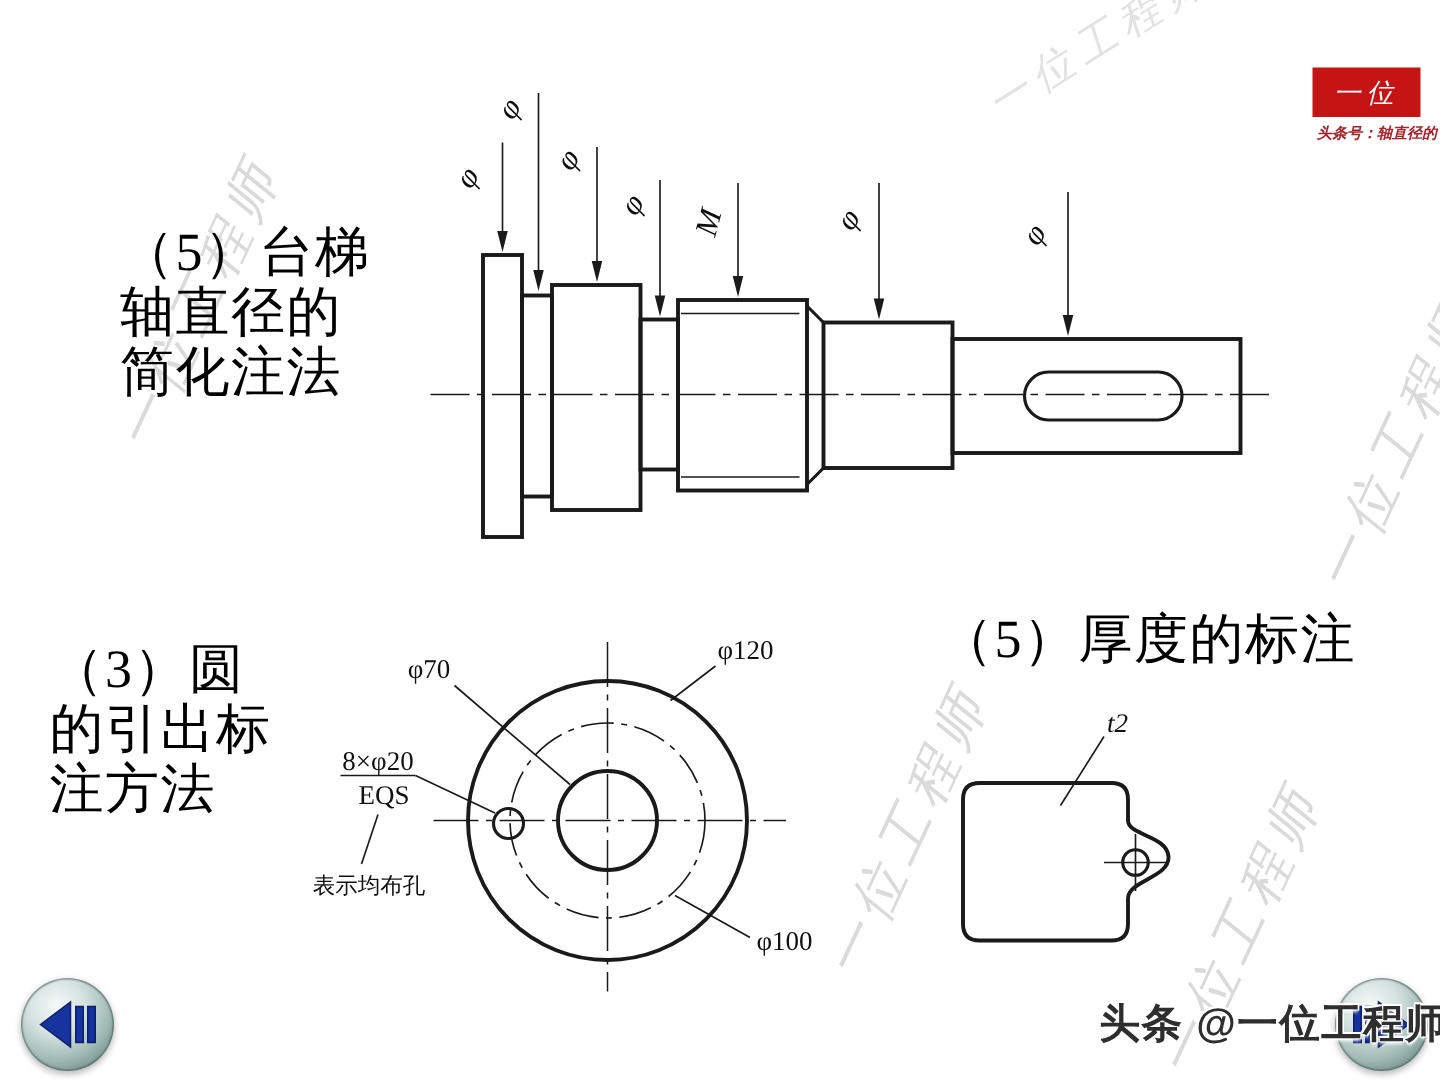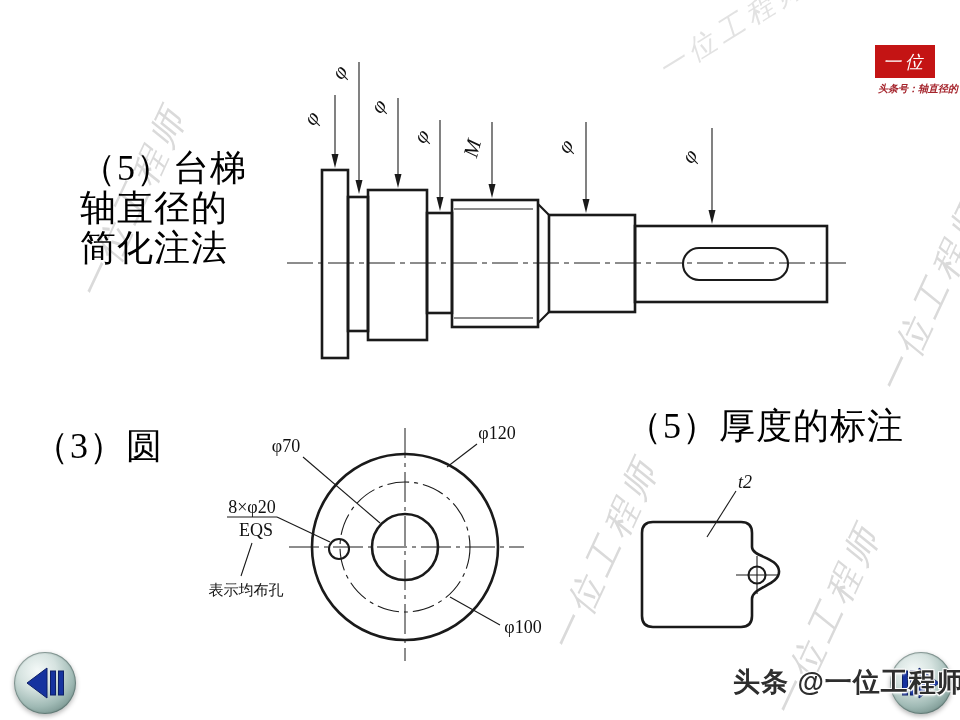--- a/index.html
+++ b/index.html
@@ -29,21 +29,21 @@
   .m{stroke-width:2.1;}
   .t{fill:none; stroke:#1a1a1a; stroke-width:1.1;}
   .cl{fill:none; stroke:#1a1a1a; stroke-width:1; stroke-dasharray:26 5 5 5;}
   .cl2{fill:none; stroke:#1a1a1a; stroke-width:1; stroke-dasharray:30 5 4 5;}
   .ah{fill:#1a1a1a; stroke:none;}
   .lbl{font-family:"Liberation Serif",serif; font-style:italic; font-size:21px; fill:#111;}
   .dim{font-family:"Liberation Serif",serif; font-size:18px; fill:#111;}
   .note{font-family:"Liberation Sans",sans-serif; font-size:15px; fill:#111;}
   
   .logo-box{
-    position:absolute; left:875px; top:45px; width:60px; height:33px; background:#c41414;
+    position:absolute; left:875px; top:45px; width:72px; height:33px; background:#c41414;
     display:flex; align-items:center; justify-content:center; z-index:2;
   }
   .logo-box span{color:#fff; font-size:18px; font-style:italic; letter-spacing:4px;}
   .logo-caption{
     position:absolute; left:838px; top:82px; width:120px; text-align:right;
     color:#a5242c; font-size:10px; font-weight:bold; font-style:italic; z-index:2;
   }
   
   .nav-btn{
     position:absolute; width:62px; height:62px; border-radius:50%; border:none; padding:0;
@@ -73,20 +73,22 @@
   <div class="wm wm4">一位工程师</div>
   <div class="wm wm5">一位工程师</div>
 
   <div class="sec-title sec5">
     <div>（5）台梯</div>
     <div>轴直径的</div>
     <div>简化注法</div>
   </div>
   <div class="sec-title sec6">
     <div>（3）圆</div>
+    <div>的引出标</div>
+    <div>注方法</div>
   </div>
   <div class="sec-title sec7">（5）厚度的标注</div>
 
   <svg class="draw" width="960" height="720" viewBox="0 0 960 720">
 
     <g>
       <line class="cl" x1="287" y1="263" x2="849" y2="263"></line>
       <rect class="b" x="322" y="170" width="26" height="188"></rect>
       <rect class="b" x="348" y="197" width="20" height="134"></rect>
       <rect class="b" x="368" y="190" width="59" height="150"></rect>

